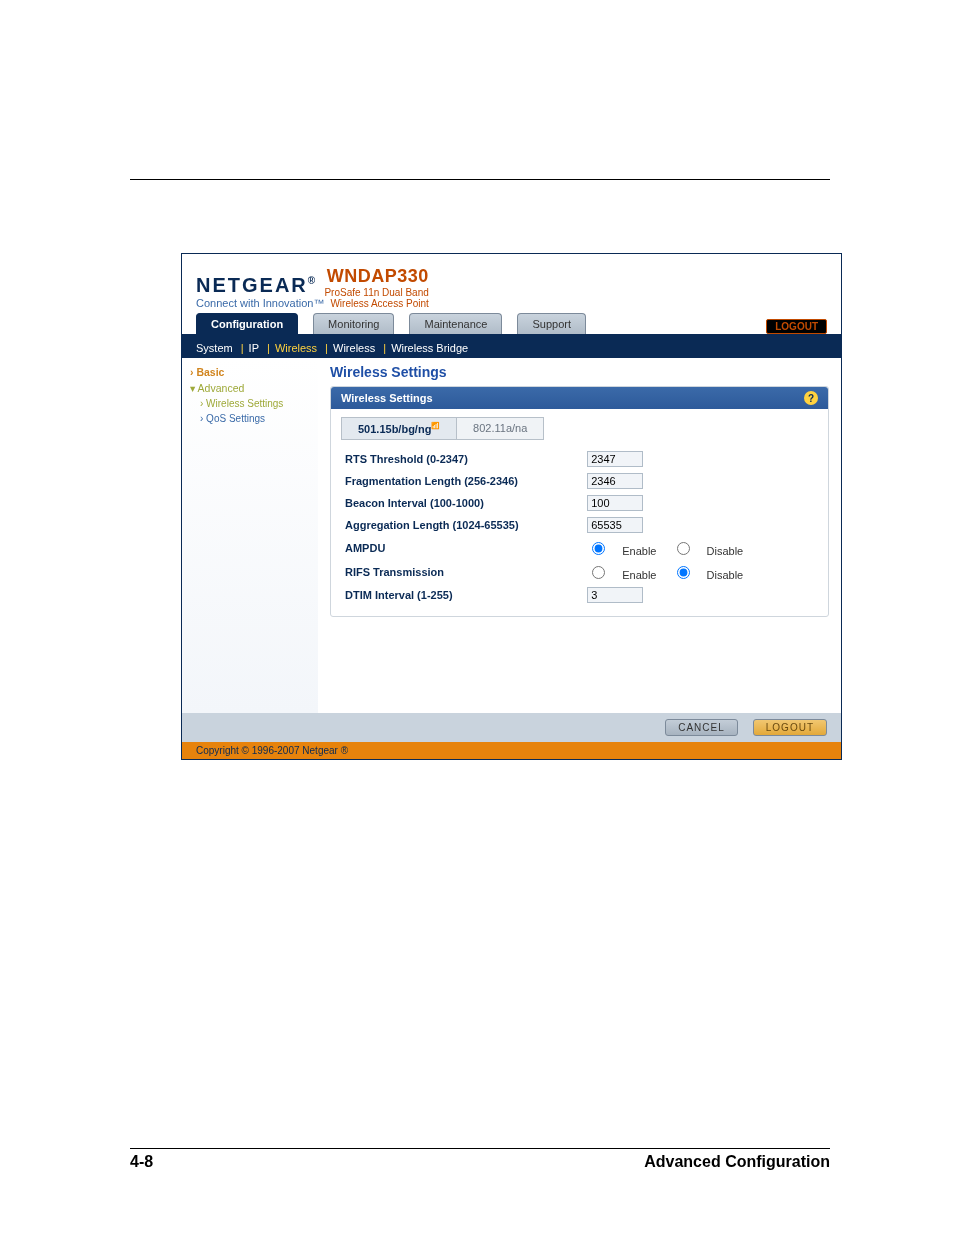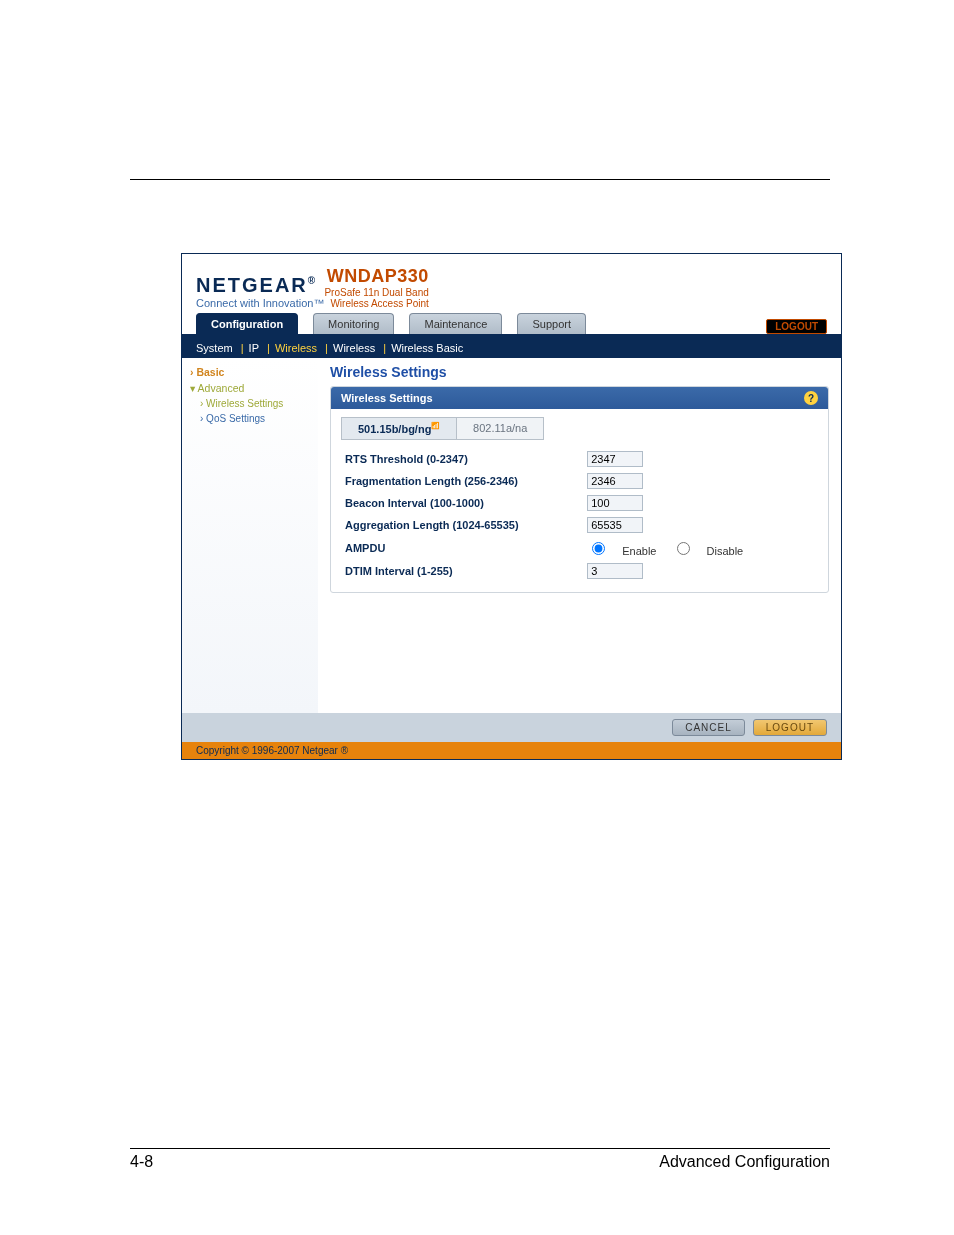--- a/index.html
+++ b/index.html
@@ -155,21 +155,21 @@
     background:#f1f4f8;
     font-size: 11px;
     padding: 1px 3px;
   }
   .radio-label { font-weight: normal; color:#333; margin-left:14px; margin-right:12px; font-size:11px; }
   .footer {
     background: #c9d3dd;
     padding: 6px 14px;
     display:flex;
     justify-content:flex-end;
-    gap:8px;
+    gap:15px;
     align-items:flex-end;
   }
   .footer .btn {
     background: linear-gradient(#c3cdd7, #a7b3c0);
     border:1px solid #7c8a9a;
     border-radius:3px;
     padding:2px 12px;
     font-size:10px;
     color:#333;
     cursor:pointer;
@@ -185,20 +185,21 @@
   .page-footer {
     position:absolute;
     top:1148px;
     left:130px;
     width:700px;
     border-top:1px solid #000;
     display:flex;
     justify-content:space-between;
     font-size:16px;
     padding-top:4px;
+    font-weight:bold;
   }
 </style>
 </head>
 <body>
 
 <div class="page-header-rule"></div>
 
 <div class="app-window">
 
   <div class="hdr">
@@ -219,21 +220,21 @@
     <div class="mtab">Maintenance</div>
     <div class="mtab">Support</div>
     <div class="logout">LOGOUT</div>
   </div>
 
   <div class="subnav">
     <span>System</span><span class="sep">|</span>
     <span>IP</span><span class="sep">|</span>
     <span class="active">Wireless</span><span class="sep">|</span>
     <span>Wireless</span><span class="sep">|</span>
-    <span>Wireless Basic</span>
+    <span>Wireless Bridge</span>
   </div>
 
   <div class="body-area">
     <div class="sidebar">
       <span class="sitem top">› <span>Basic</span></span>
       <span class="sitem sel">▾ <span>Advanced</span></span>
       <span class="sitem sel sub">› <span>Wireless Settings</span></span>
       <span class="sitem sub">› <span>QoS Settings</span></span>
     </div>
 
@@ -270,20 +271,27 @@
             <td><input type="text" value="65535" style=""></td>
           </tr>
           <tr>
             <td>AMPDU</td>
             <td>
               <input type="radio" name="ampdu" checked="" style=""><span class="radio-label">Enable</span>
               <input type="radio" name="ampdu" style=""><span class="radio-label">Disable</span>
             </td>
           </tr>
           <tr>
+            <td>RIFS Transmission</td>
+            <td>
+              <input type="radio" name="rifs" style=""><span class="radio-label">Enable</span>
+              <input type="radio" name="rifs" checked="" style=""><span class="radio-label">Disable</span>
+            </td>
+          </tr>
+          <tr>
             <td>DTIM Interval (1-255)</td>
             <td><input type="text" value="3" style=""></td>
           </tr>
         </tbody>
           </table>
       </div>
     </div>
   </div>
 
   <div class="footer">

